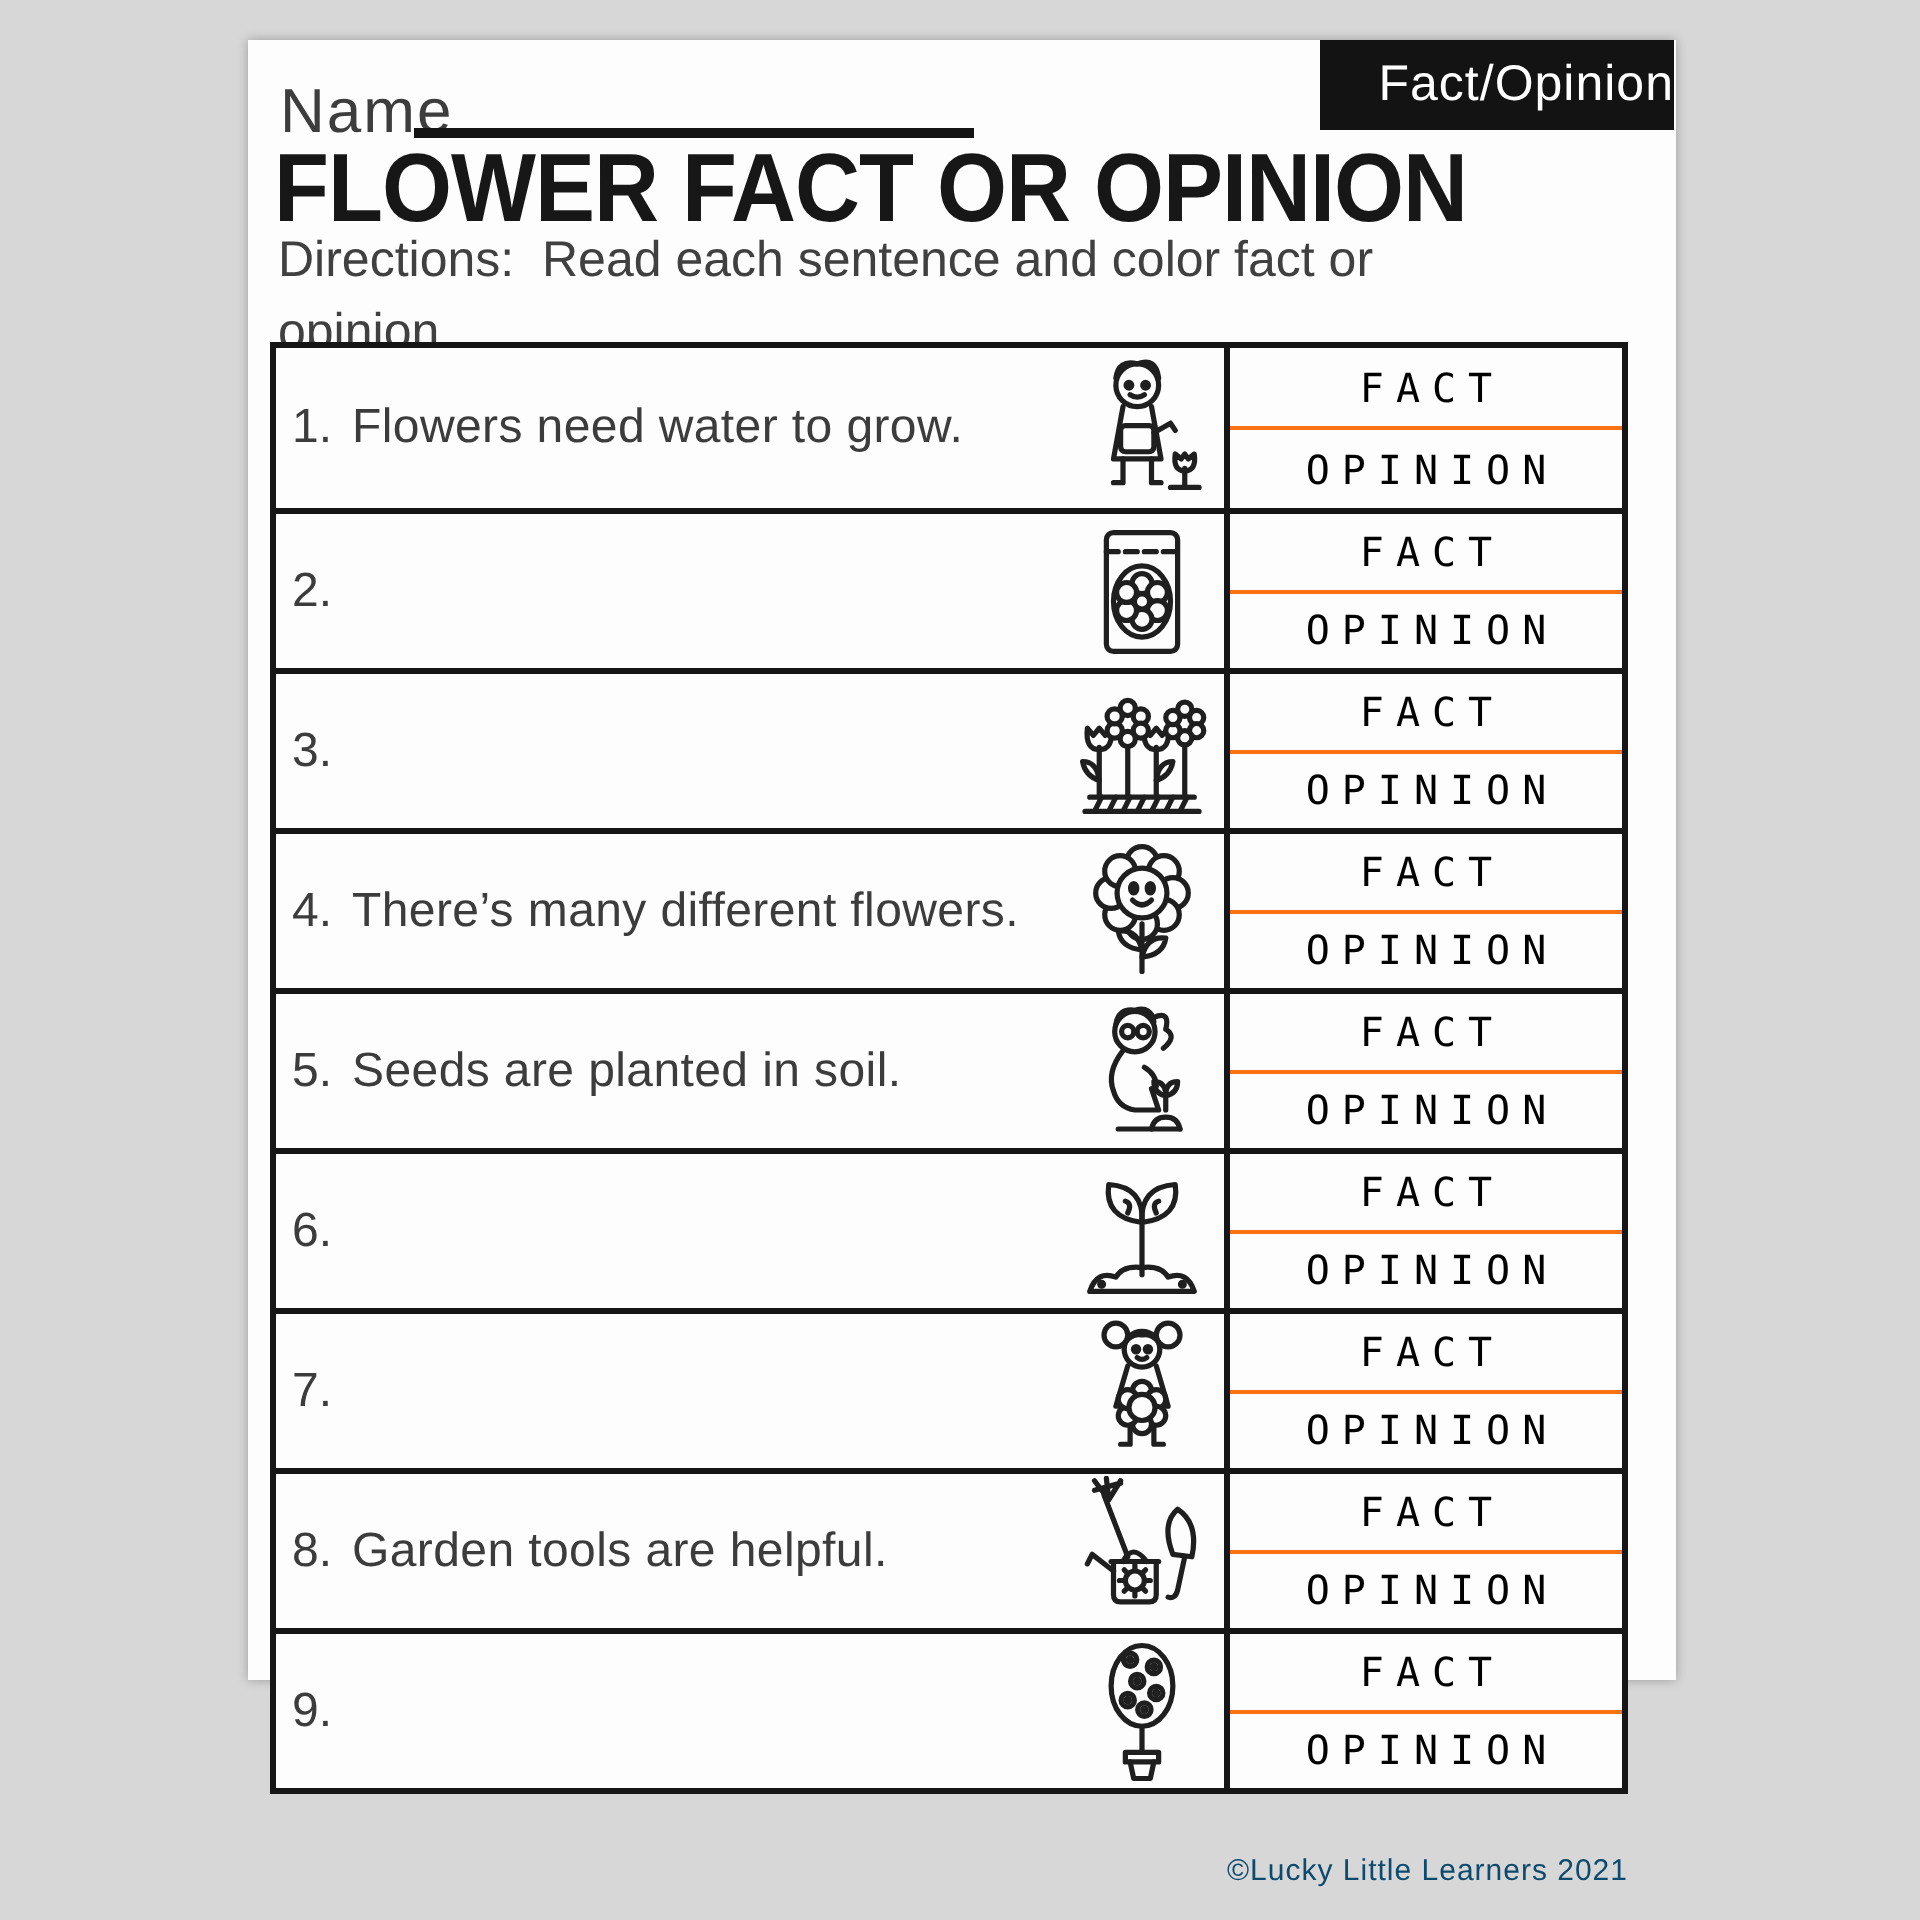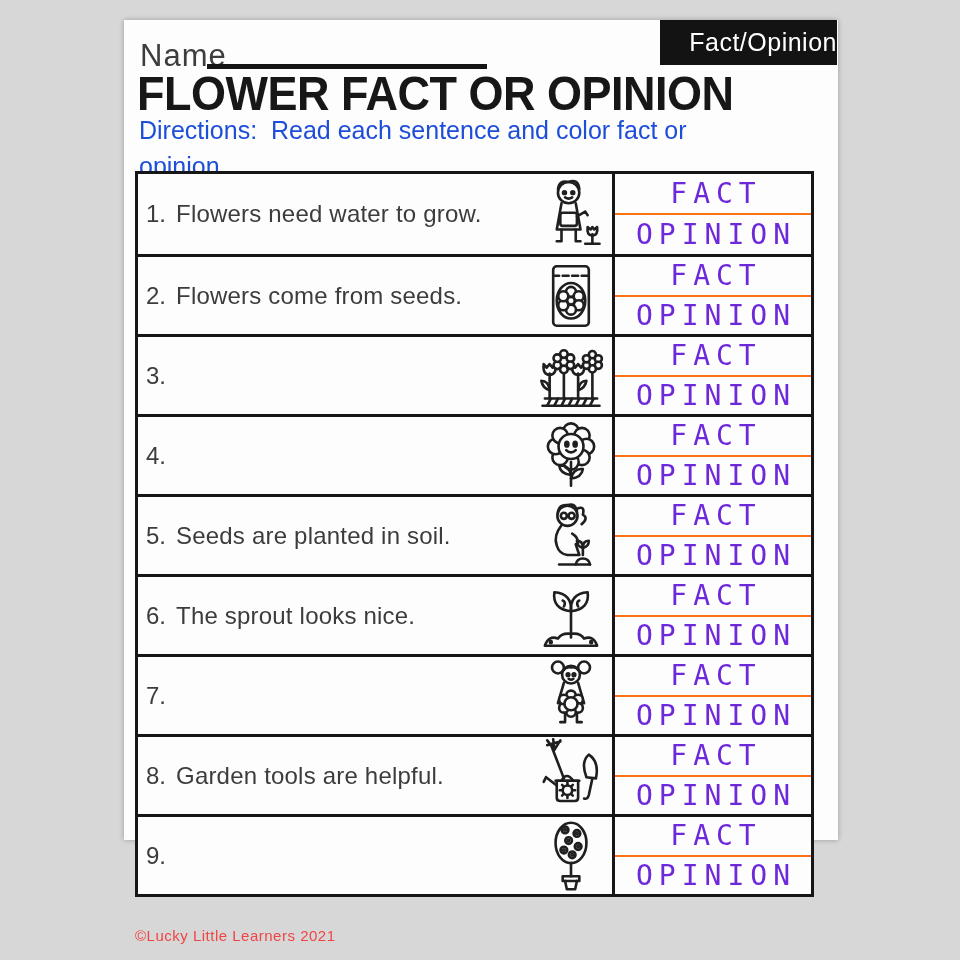--- a/index.html
+++ b/index.html
@@ -21,49 +21,49 @@
   }
 
   .title {
     position:absolute; left:13px; top:46px; font-size:45px; font-weight:900;
     color:#171717; letter-spacing:-0.5px; white-space:nowrap;
     transform:scaleY(1.08); transform-origin:top left;
   }
 
   .directions {
     position:absolute; left:15px; top:92px; width:640px;
-    font-size:25px; line-height:36px; color:#1d4ed8; white-space:pre-wrap;
+    font-size:25px; line-height:36px; color:#404040; white-space:pre-wrap;
   }
 
   .fo-table {
     position:absolute; left:11px; top:151px; width:679px;
     border:3px solid #161616; background:#fdfdfd;
   }
   .row { display:flex; height:80px; }
   .row + .row { border-top:3px solid #161616; }
   .sentence-cell {
     width:474px; display:flex; align-items:center;
     padding-left:8px; overflow:visible;
   }
   .sentence-num { font-size:24px; color:#3c3c3c; margin-right:10px; white-space:nowrap; }
   .sentence-text { font-size:24px; color:#3c3c3c; letter-spacing:0.2px; white-space:nowrap; }
   .row-icon { margin-left:auto; flex:0 0 82px; height:78px; display:flex; align-items:center; justify-content:center; }
   .row-icon svg { width:80px; height:76px; }
 
   .answer-col { flex:1; border-left:3px solid #161616; display:flex; flex-direction:column; }
   .answer-cell {
     flex:1; display:flex; align-items:center; justify-content:center;
-    font-family:"DejaVu Sans Mono", monospace; font-size:28px; color:#6d28d9;
+    font-family:"DejaVu Sans Mono", monospace; font-size:20px; color:#000000;
     letter-spacing:6px; text-indent:6px; cursor:pointer;
   }
   .answer-cell.opinion { border-top:2px solid #f97316; }
 
   .footer {
-    position:absolute; left:11px; top:907px; width:679px; text-align:left;
-    font-size:15px; color:#ef4444; letter-spacing:0.5px;
+    position:absolute; left:11px; top:907px; width:679px; text-align:right;
+    font-size:15px; color:#0c4a6e; letter-spacing:0.5px;
   }
 </style>
 </head>
 <body>
 
 <div class="paper">
 
   <div class="name-row">Name</div>
   <div class="name-underline"></div>
 
@@ -100,21 +100,20 @@
     </div>
     <div class="answer-col">
       <div class="answer-cell fact">FACT</div>
       <div class="answer-cell opinion">OPINION</div>
     </div>
   </div>
 
   <div class="row">
     <div class="sentence-cell">
       <span class="sentence-num">2.</span>
-      <span class="sentence-text">Flowers come from seeds.</span>
       <span class="row-icon">
             <svg viewBox="0 0 64 64" fill="none" stroke="#1f1f1f" stroke-width="2.2" stroke-linecap="round" stroke-linejoin="round">
               <rect x="17" y="7" width="30" height="50" rx="3"></rect>
               <line x1="17" y1="15" x2="47" y2="15" stroke-dasharray="5 3"></line>
               <ellipse cx="32" cy="36" rx="12" ry="15"></ellipse>
               <circle cx="32" cy="28.5" r="4.2" fill="#fdfdfd"></circle>
               <circle cx="38.5" cy="32.2" r="4.2" fill="#fdfdfd"></circle>
               <circle cx="38.5" cy="39.8" r="4.2" fill="#fdfdfd"></circle>
               <circle cx="32" cy="43.5" r="4.2" fill="#fdfdfd"></circle>
               <circle cx="25.5" cy="39.8" r="4.2" fill="#fdfdfd"></circle>
@@ -159,20 +158,21 @@
     </div>
     <div class="answer-col">
       <div class="answer-cell fact">FACT</div>
       <div class="answer-cell opinion">OPINION</div>
     </div>
   </div>
 
   <div class="row">
     <div class="sentence-cell">
       <span class="sentence-num">4.</span>
+      <span class="sentence-text">There’s many different flowers.</span>
       <span class="row-icon">
             <svg viewBox="0 0 64 64" fill="none" stroke="#1f1f1f" stroke-width="2.2" stroke-linecap="round" stroke-linejoin="round">
               <circle cx="32" cy="11" r="6.5" fill="#fdfdfd"></circle>
               <circle cx="41.2" cy="14.8" r="6.5" fill="#fdfdfd"></circle>
               <circle cx="45" cy="24" r="6.5" fill="#fdfdfd"></circle>
               <circle cx="41.2" cy="33.2" r="6.5" fill="#fdfdfd"></circle>
               <circle cx="32" cy="37" r="6.5" fill="#fdfdfd"></circle>
               <circle cx="22.8" cy="33.2" r="6.5" fill="#fdfdfd"></circle>
               <circle cx="19" cy="24" r="6.5" fill="#fdfdfd"></circle>
               <circle cx="22.8" cy="14.8" r="6.5" fill="#fdfdfd"></circle>
@@ -216,21 +216,20 @@
     </div>
     <div class="answer-col">
       <div class="answer-cell fact">FACT</div>
       <div class="answer-cell opinion">OPINION</div>
     </div>
   </div>
 
   <div class="row">
     <div class="sentence-cell">
       <span class="sentence-num">6.</span>
-      <span class="sentence-text">The sprout looks nice.</span>
       <span class="row-icon">
             <svg viewBox="0 0 64 64" fill="none" stroke="#1f1f1f" stroke-width="2.2" stroke-linecap="round" stroke-linejoin="round">
               <path d="M32 50 V28"></path>
               <path d="M32 28 Q16 26 18 12 Q33 13 32 28 Z"></path>
               <path d="M25 19 q3 1 1 5"></path>
               <path d="M32 28 Q48 26 46 12 Q31 13 32 28 Z"></path>
               <path d="M39 19 q-3 1 -1 5"></path>
               <path d="M10 57 q3 -9 11 -6 q3 -5 11 -4 q8 -1 11 4 q8 -3 11 6 z"></path>
               <circle cx="15" cy="54" r="0.8" fill="#1f1f1f"></circle>
               <circle cx="49" cy="54" r="0.8" fill="#1f1f1f"></circle>

